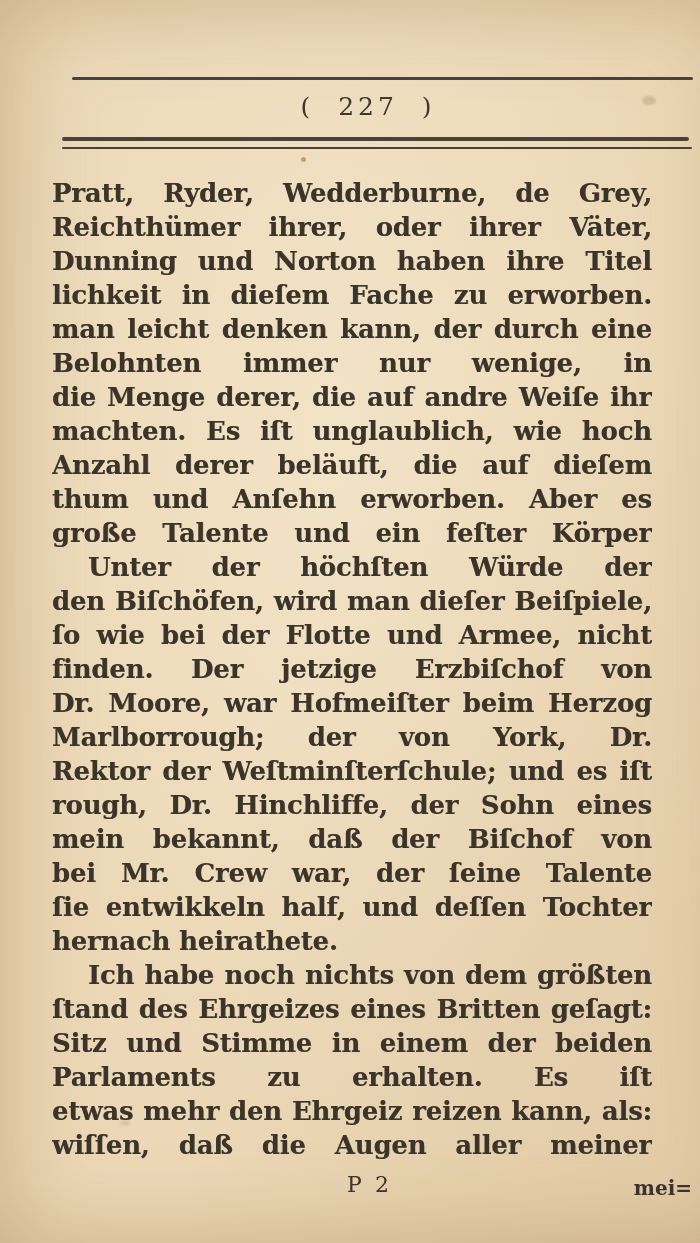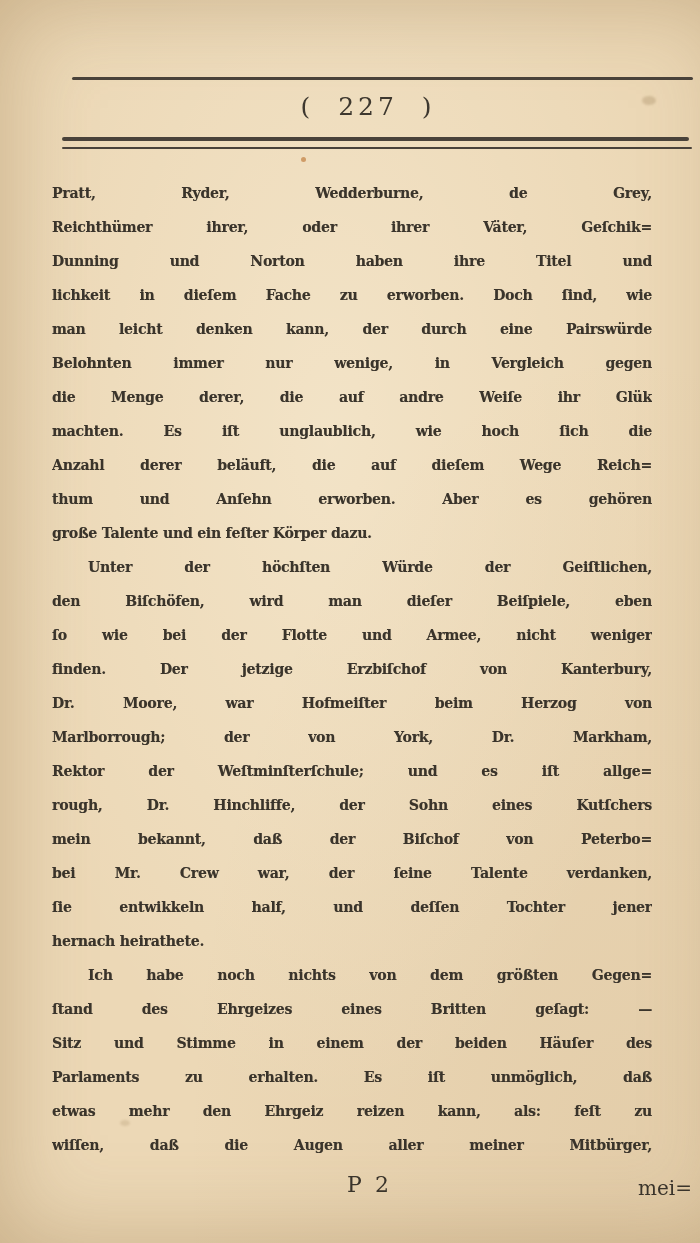--- a/index.html
+++ b/index.html
@@ -28,38 +28,38 @@
     position: absolute; top: 92px; left: 0; right: 0;
     text-align: center;
     font-size: 25px; letter-spacing: 4px; word-spacing: 12px;
     color: #3e382f;
   }
   .textblock {
     position: absolute; top: 176px; left: 52px; width: 600px;
   }
   .line {
     height: 34px; line-height: 34px;
-    font-size: 14px; font-weight: bold;
+    font-size: 26px; font-weight: bold;
     letter-spacing: -0.2px;
     text-align: justify; text-align-last: justify;
     overflow: hidden;
     color: #3a342b;
     text-shadow: 0.3px 0.3px 0.4px rgba(58,52,43,0.45);
   }
   .line.para-end { text-align-last: left; }
   .line.indent   { text-indent: 36px; }
   .footer-sig {
     position: absolute; top: 1172px; left: 0; right: 0;
     text-align: center;
     font-size: 22px; font-weight: normal; word-spacing: 6px;
     color: #3a342b;
   }
   .footer-catch {
     position: absolute; top: 1176px; right: 44px;
-    font-size: 20px; font-weight: normal;
+    font-size: 20px; font-weight: bold;
     color: #3a342b;
   }
   .speck { position: absolute; border-radius: 50%; }
   .speck-1 { top: 157px; left: 301px; width: 5px; height: 5px; background: #b5651d; opacity: .55; }
   .speck-2 { top: 96px;  left: 642px; width: 14px; height: 9px; background: #8a6d45; opacity: .25; filter: blur(1px); }
   .speck-3 { top: 262px; left: 637px; width: 4px; height: 4px; background: #6b5a3f; opacity: .35; }
   .speck-4 { top: 1120px; left: 120px; width: 10px; height: 6px; background: #8a6d45; opacity: .18; filter: blur(1px); }
 </style>
 </head>
 <body>

